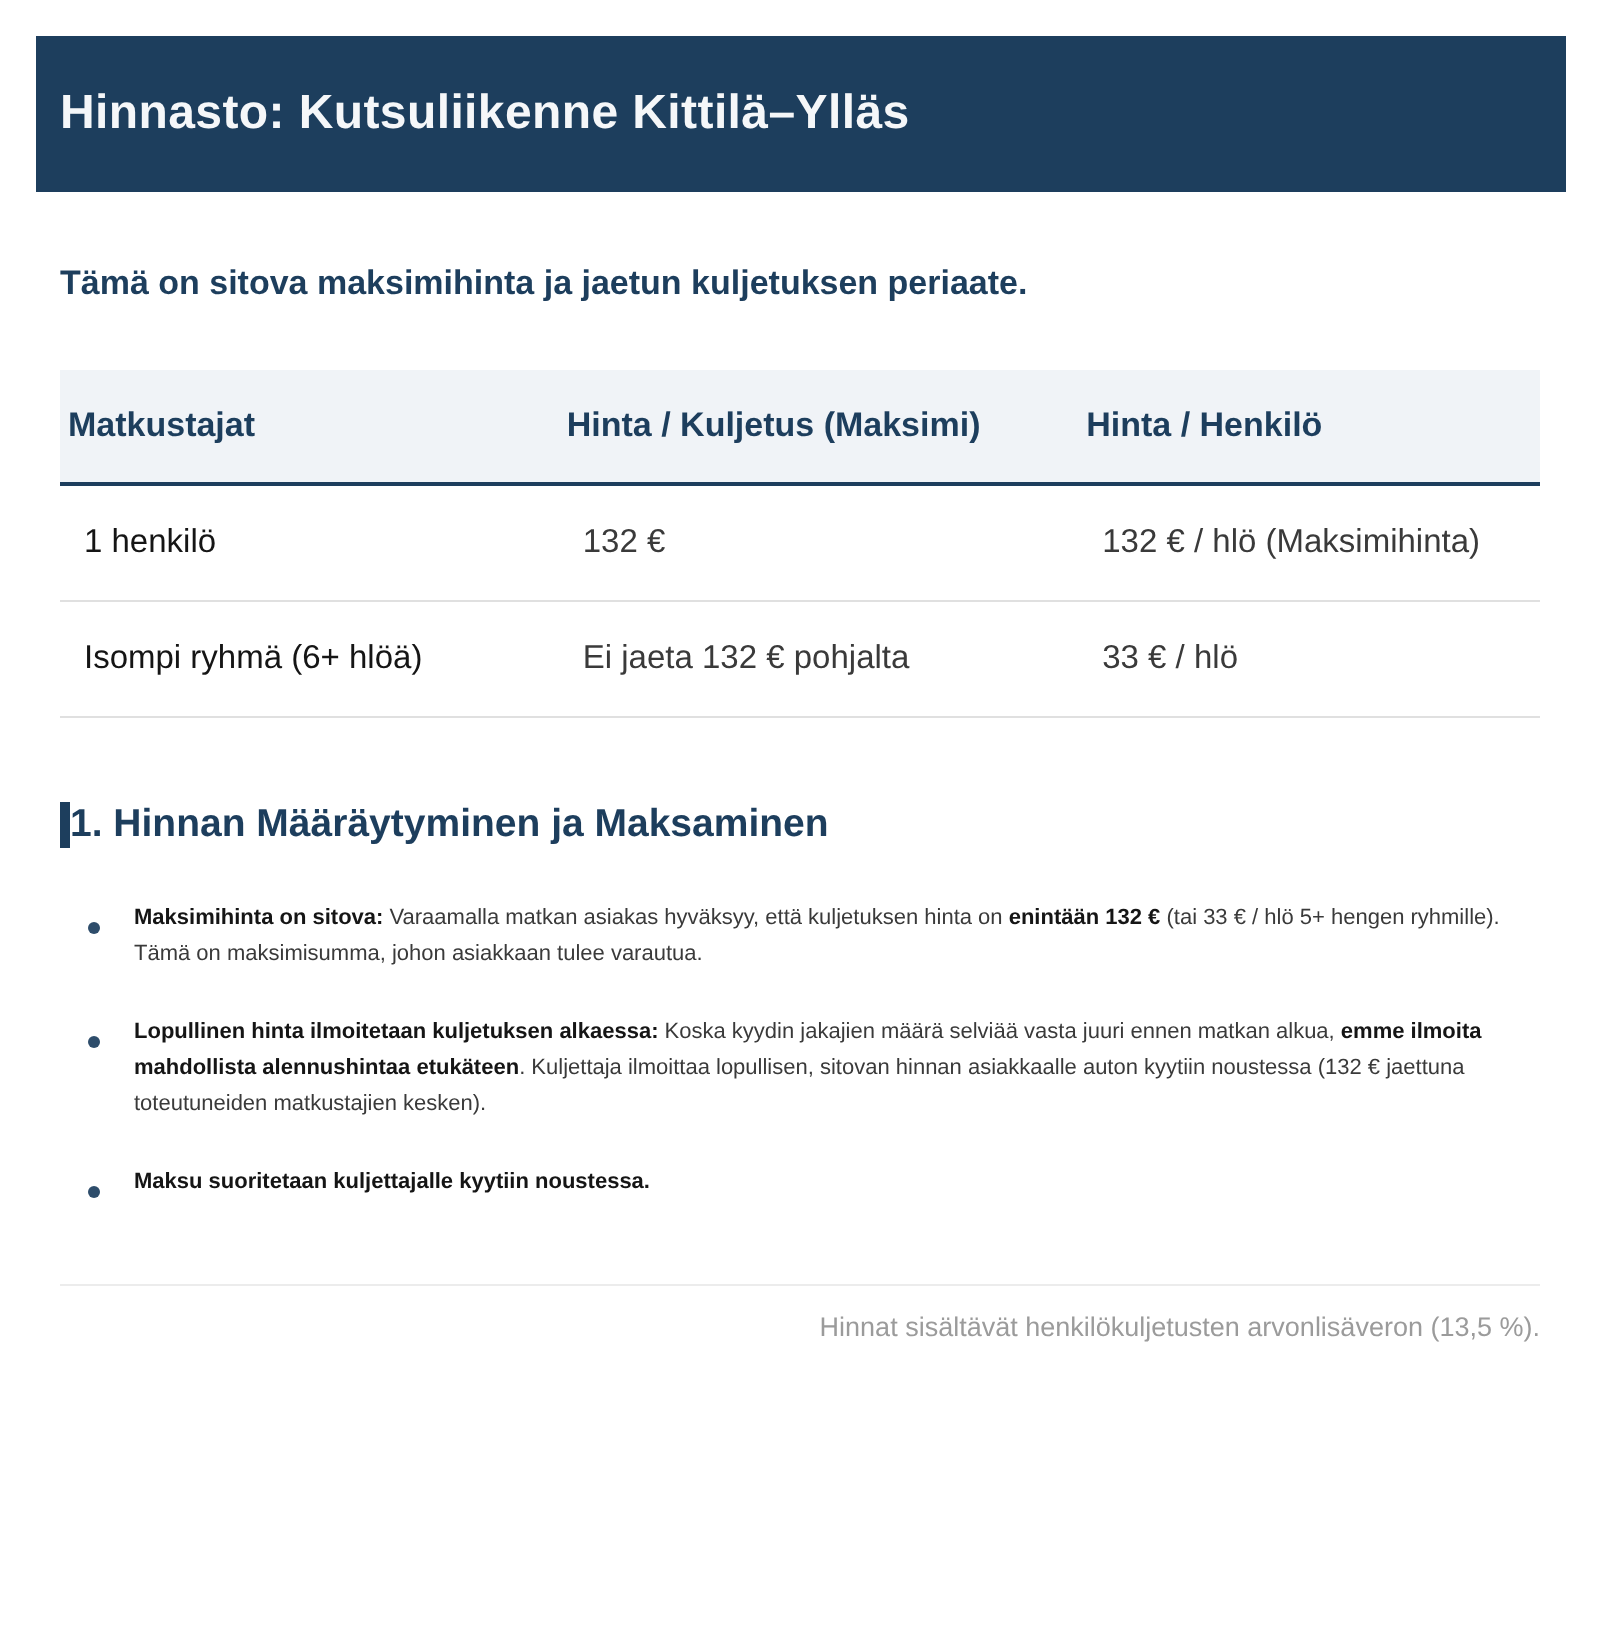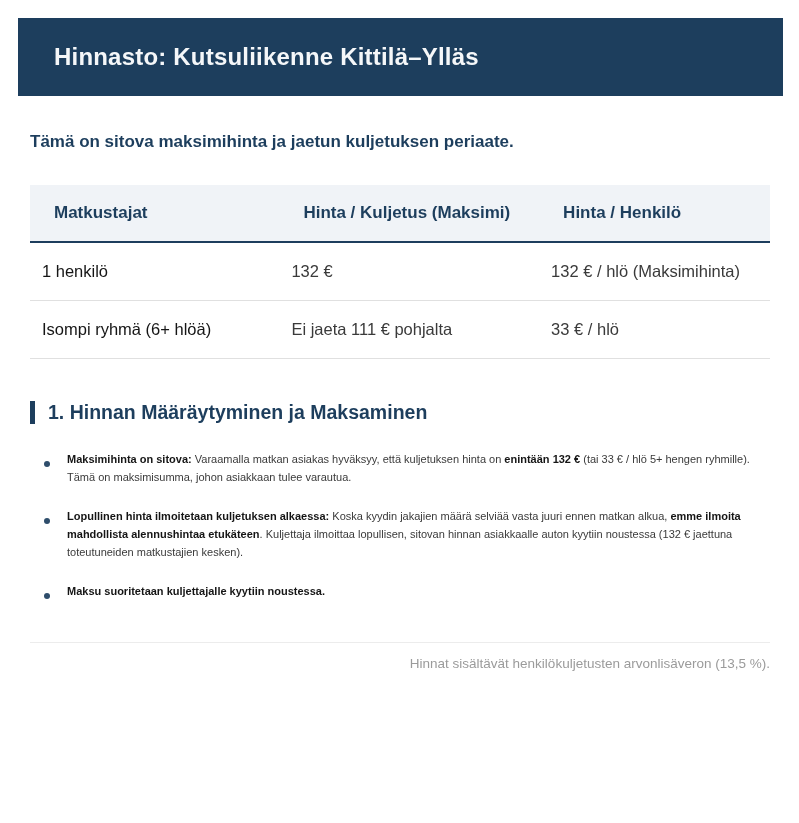--- a/index.html
+++ b/index.html
@@ -15,21 +15,21 @@
   html,body{margin:0;padding:0;}
   body{
     width:799px;height:823px;background:#ffffff;
     font-family:"Liberation Sans", sans-serif;
     color:var(--body-text);
     overflow:hidden;
   }
   .band{
     margin:18px 16px 0 18px;
     background:var(--navy);
-    padding:25px 36px;
+    padding:25px 12px;
   }
   .band h1{
     margin:0;
     font-size:24px;
     font-weight:bold;
     color:var(--header-text);
     letter-spacing:0.2px;
   }
   .content{
     margin:0 29px 0 30px;
@@ -48,37 +48,36 @@
   }
   col.c1{width:33.7%;}
   col.c2{width:35.1%;}
   col.c3{width:31.2%;}
   th{
     background:var(--table-header-bg);
     color:var(--navy);
     font-size:17px;
     font-weight:bold;
     text-align:left;
-    padding:18px 24px;
+    padding:18px 4px;
     border-bottom:2px solid var(--navy);
   }
   td{
     font-size:16.5px;
     color:var(--body-text);
     padding:19px 12px;
     border-bottom:1px solid var(--row-border);
   }
   td.row-head{
     font-weight:normal;
     color:var(--strong-text);
   }
   .section-heading{
     margin-top:42px;
     border-left:5px solid var(--navy);
-    padding-left:13px;
   }
   .section-heading h2{
     margin:0;
     font-size:19.5px;
     font-weight:bold;
     color:var(--navy);
   }
   ul.rules{
     margin:26px 0 0 0;
     padding:0 0 0 14px;
@@ -143,21 +142,21 @@
         </tr>
     </thead>
     <tbody>
         <tr>
           <td class="row-head">1 henkilö</td>
           <td>132 €</td>
           <td>132 € / hlö (Maksimihinta)</td>
         </tr>
         <tr>
           <td class="row-head">Isompi ryhmä (6+ hlöä)</td>
-          <td>Ei jaeta 111 € pohjalta</td>
+          <td>Ei jaeta 132 € pohjalta</td>
           <td>33 € / hlö</td>
         </tr>
       </tbody>
   </table>
 
   <div class="section-heading">
     <h2>1. Hinnan Määräytyminen ja Maksaminen</h2>
   </div>
 
   <ul class="rules">

